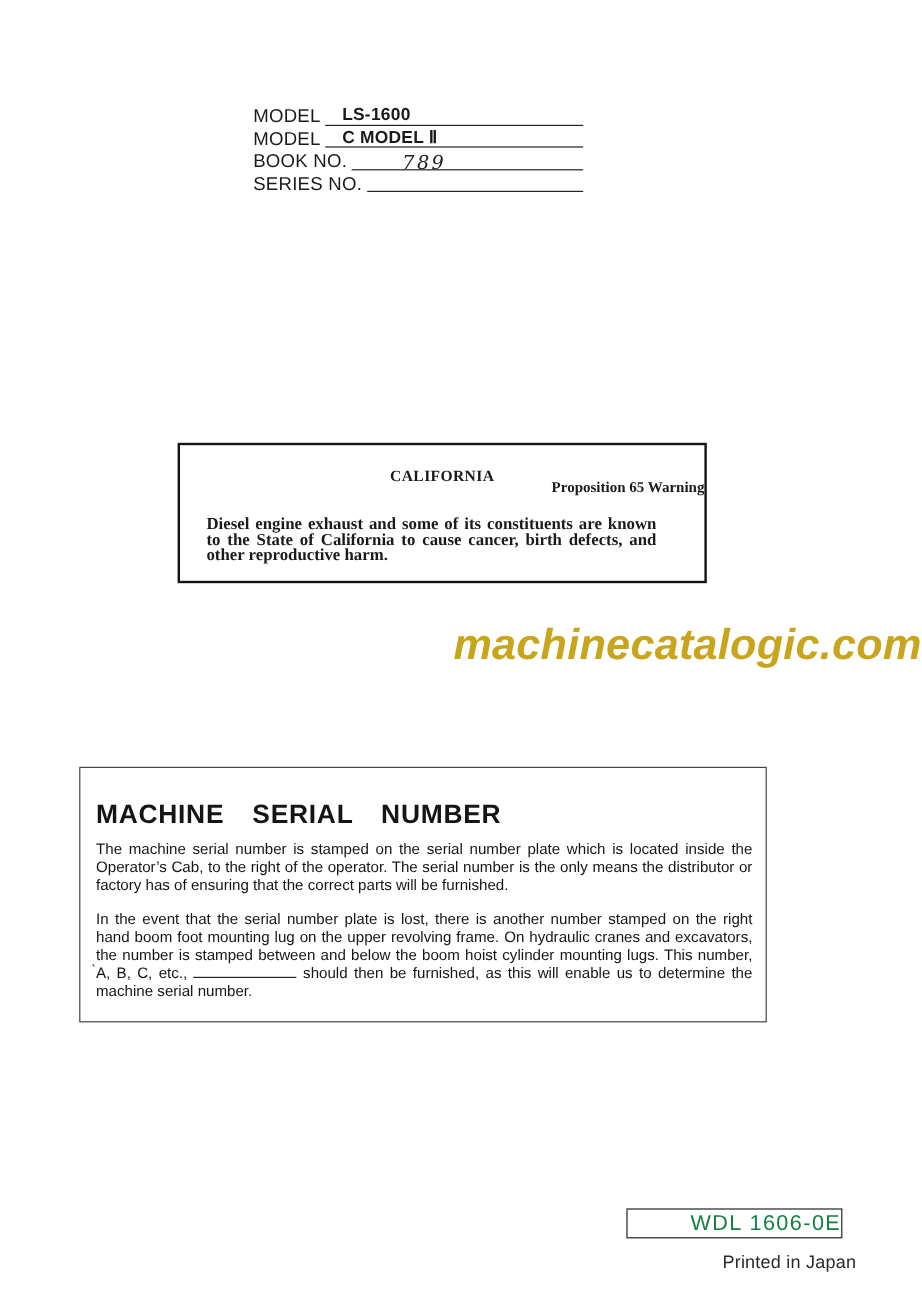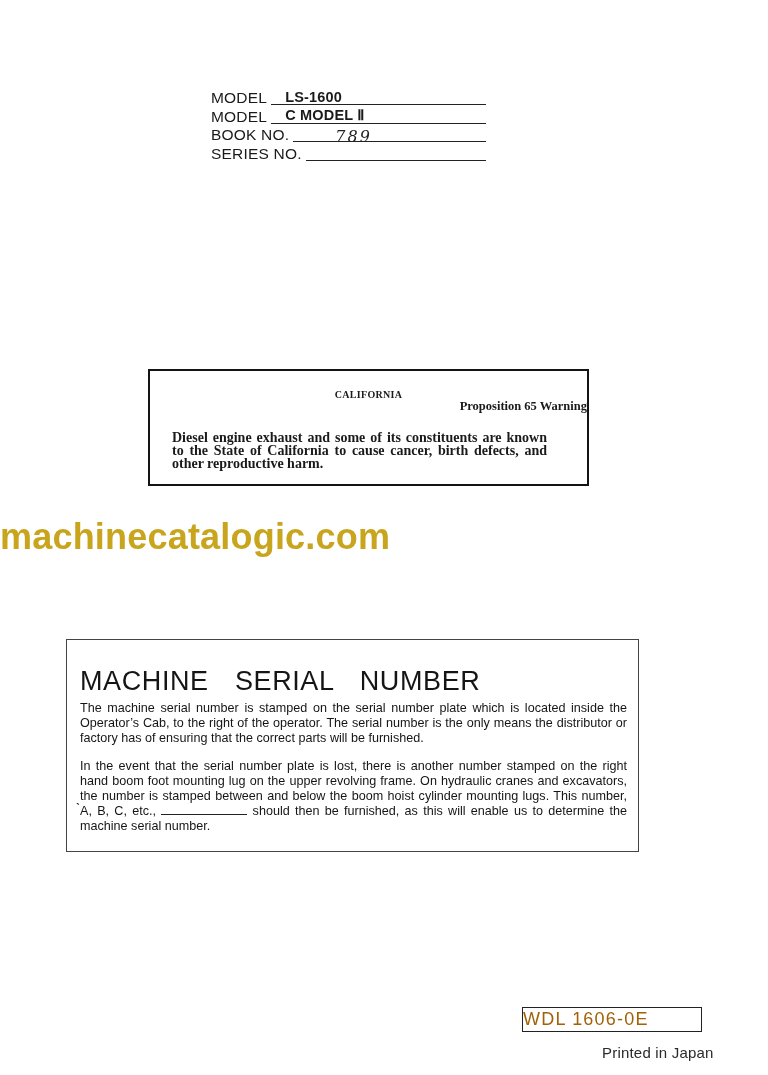--- a/index.html
+++ b/index.html
@@ -22,21 +22,21 @@
       left: 211px;
       top: 89px;
       width: 275px;
       font-family: "Liberation Sans", sans-serif;
       font-size: 15.5px;
       line-height: 18.5px;
       color: #1a1a1a;
     }
     .model-row {
       display: flex;
-      align-items: flex-start;
+      align-items: center;
       height: 18.5px;
       white-space: nowrap;
     }
     .model-label {
       flex: 0 0 auto;
       letter-spacing: 0.2px;
     }
     .model-line {
       flex: 1 1 auto;
       border-bottom: 1.3px solid #222;
@@ -76,21 +76,21 @@
       font-family: "Liberation Serif", serif;
       font-weight: bold;
       color: #1a1a1a;
     }
     .prop65-title {
       position: absolute;
       top: 18px;
       left: 0;
       right: 0;
       text-align: center;
-      font-size: 10px;
+      font-size: 13px;
       letter-spacing: 0.3px;
     }
     .prop65-subtitle {
       position: absolute;
       top: 28px;
       left: 0;
       right: 0;
       text-align: right;
       font-size: 12.5px;
     }
@@ -103,46 +103,47 @@
       line-height: 13px;
       text-align: justify;
     }
 
     
     .watermark {
       position: absolute;
       left: 0;
       right: 0;
       top: 516px;
-      text-align: left;
+      text-align: right;
       font-family: "Liberation Sans", sans-serif;
       font-weight: bold;
       font-size: 36px;
       letter-spacing: 0.2px;
       color: #c9a51e;
+      font-style: italic;
     }
 
     
     .serial-box {
       position: absolute;
       left: 66px;
       top: 639px;
       width: 573px;
       height: 213px;
       border: 1.3px solid #444;
       box-sizing: border-box;
       color: #151515;
     }
     .serial-heading {
       position: absolute;
       left: 13px;
       top: 26px;
       font-family: "Liberation Sans", sans-serif;
-      font-weight: normal;
-      font-size: 27px;
+      font-weight: bold;
+      font-size: 22px;
       letter-spacing: 0.6px;
       word-spacing: 5px;
     }
     .serial-para {
       position: absolute;
       left: 13px;
       width: 547px;
       font-family: "Liberation Sans", sans-serif;
       font-size: 12.6px;
       line-height: 15px;
@@ -164,23 +165,23 @@
       position: absolute;
       left: 522px;
       top: 1007px;
       width: 180px;
       height: 25px;
       border: 1.6px solid #222;
       box-sizing: border-box;
       font-family: "Liberation Sans", sans-serif;
       font-size: 18px;
       line-height: 23px;
-      text-align: left;
+      text-align: right;
       letter-spacing: 1.2px;
-      color: #a16207;
+      color: #15803d;
     }
     .printed-in {
       position: absolute;
       left: 602px;
       top: 1044px;
       font-family: "Liberation Sans", sans-serif;
       font-size: 15px;
       color: #2a2a2a;
       letter-spacing: 0.2px;
     }

